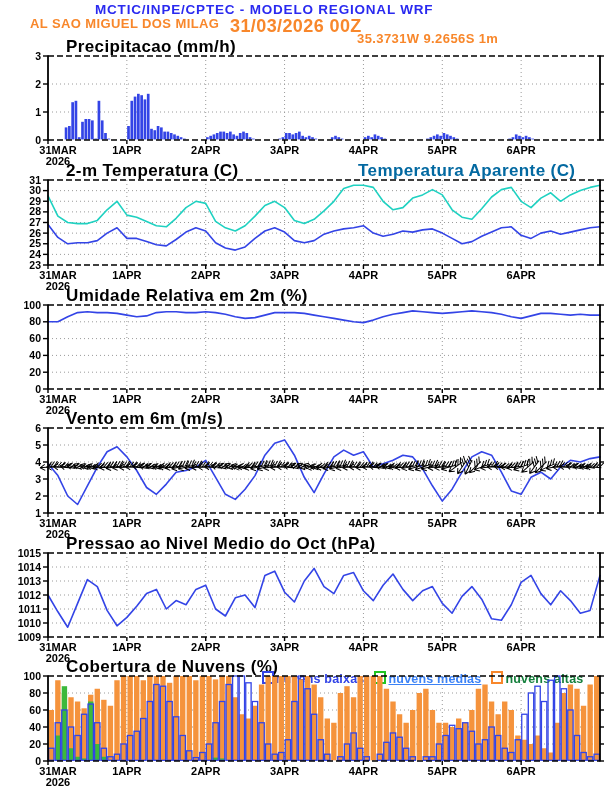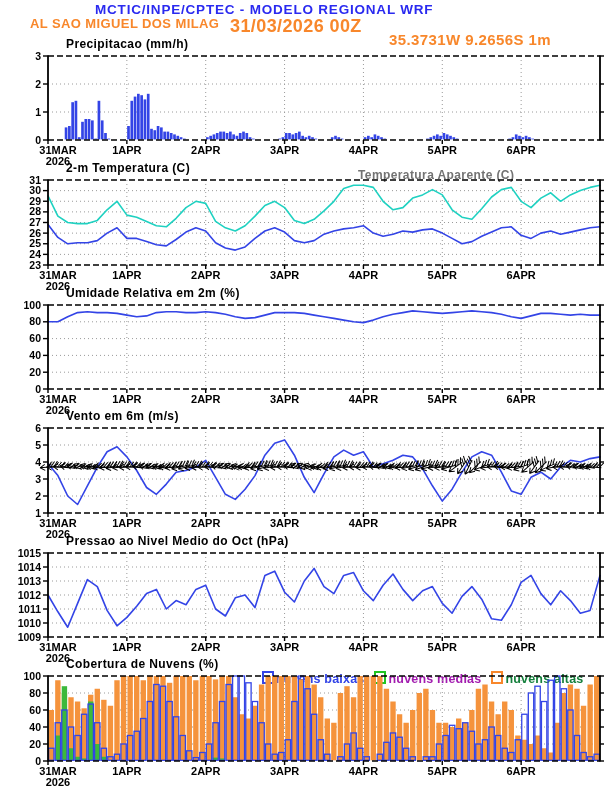--- a/index.html
+++ b/index.html
@@ -3,34 +3,34 @@
 <meta charset="utf-8">
 <style>
   html,body{margin:0;padding:0;background:#fff;}
   .page{position:relative;width:612px;height:792px;background:#ffffff;overflow:hidden;
         font-family:"Liberation Sans",sans-serif;padding-left:48px;}
   .abs{position:absolute;white-space:pre;font-weight:bold;}
   .hdr1{top:2px;left:95px;font-size:13.5px;letter-spacing:0.8px;color:#2a2af0;}
   .hdr2{top:16px;left:0;width:612px;height:14px;}
   .station{left:30px;top:0;font-size:13px;letter-spacing:0.4px;color:#f8872b;}
   .runtime{left:230px;top:0;font-size:18px;letter-spacing:0.4px;color:#f8872b;}
-  .coords{top:31px;left:357px;font-size:15px;letter-spacing:0.4px;color:#f8872b;margin-left:32px;}
-  .ptitle{font-size:12px;letter-spacing:0.4px;color:#000;}
+  .coords{top:31px;left:357px;font-size:13px;letter-spacing:0.4px;color:#f8872b;}
+  .ptitle{font-size:17px;letter-spacing:0.4px;color:#000;}
   .t1{top:37px;left:66px;}
   .t2{top:161px;left:66px;}
-  .t2r{top:168px;left:358px;color:#737373;}
+  .t2r{top:161px;left:358px;color:#0369a1;}
   .t3{top:286px;left:66px;text-align:center;}
   .t4{top:409px;left:66px;}
   .t5{top:534px;left:66px;}
   .t6{top:657px;left:66px;}
   .legend{top:657px;left:247px;font-size:12.5px;letter-spacing:0.2px;}
   .litem{display:inline-block;margin-right:10px;}
   .lbox{display:inline-block;width:8px;height:9px;border:2px solid;margin-right:2px;vertical-align:-1px;background:#fff;}
   .c-blue{color:#3344e6;border-color:#3344e6;}
-  .c-green{color:#a21caf;border-color:#22c522;}
+  .c-green{color:#3b82f6;border-color:#22c522;text-decoration:underline;}
   .c-orange{color:#15803d;border-color:#f8872b;}
   svg.plots{position:absolute;top:0;left:0;}
 </style>
 </head>
 <body>
 
 <div class="page">
   <div class="abs hdr1">MCTIC/INPE/CPTEC - MODELO REGIONAL WRF</div>
   <div class="abs hdr2">
     <span class="abs station">AL SAO MIGUEL DOS MILAG</span>

